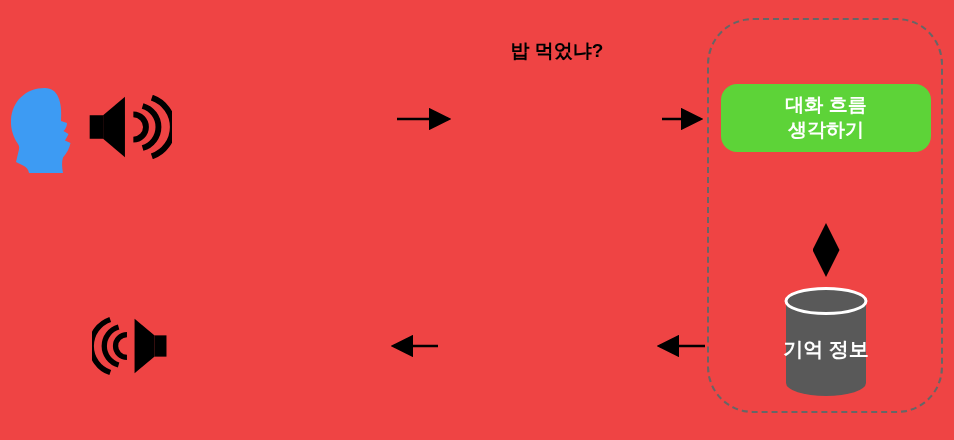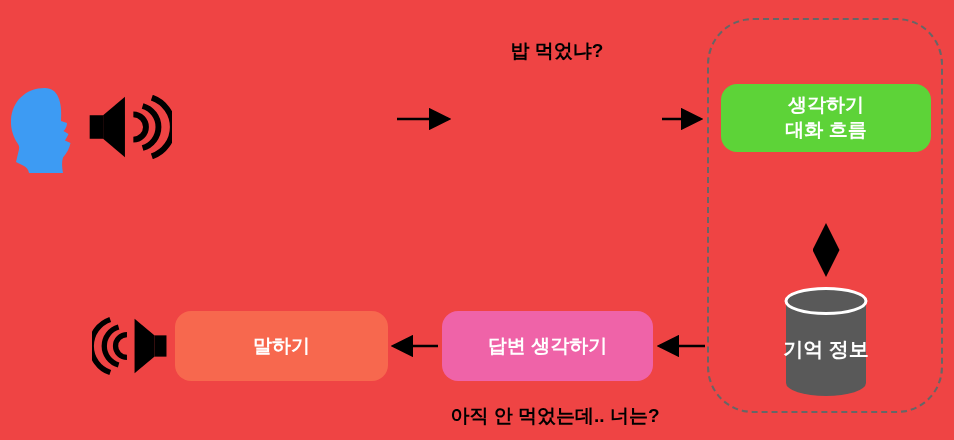--- a/index.html
+++ b/index.html
@@ -66,47 +66,40 @@
     </g>
   </svg>
 
   <div class="bubble" style="left:457px;top:38px;width:200px;">밥 먹었냐?</div>
 
 
 
   <div class="dashed-container"></div>
 
   <div class="box" style="left: 721px; top: 84px; width: 210px; height: 68px; background-color: rgb(93, 211, 56);">
+    <span>대화 흐름</span>
     <span>생각하기</span>
-    <span>대화 흐름</span>
   </div>
 
   <svg class="abs" style="left:783px;top:287px;" width="86" height="112" viewBox="0 0 86 112">
     <g fill="#595959">
       <path d="M3,14 L3,96 A40,13 0 0 0 83,96 L83,14 Z"></path>
       <ellipse cx="43" cy="14" rx="40" ry="12.5" stroke="#ffffff" stroke-width="3"></ellipse>
     </g>
   </svg>
   <div class="cyl-label">기억 정보</div>
 
-  <div class="box" style="left: 175px; top: 311px; width: 213px; height: 70px; background-color: rgb(247, 104, 78);">
-    <span>말하기</span>
-  </div>
 
-  <div class="box" style="left: 442px; top: 311px; width: 211px; height: 70px; background-color: rgb(239, 99, 168);">
-    <span>답변 생각하기</span>
-  </div>
 
   <svg class="abs" style="left:92px;top:314px;transform:scaleX(-1);" width="76" height="64" viewBox="0 0 100 76">
     <g fill="#000">
       <rect x="2" y="24" width="16" height="28"></rect>
       <polygon points="18,24 44,2 44,74 18,52"></polygon>
     </g>
     <g stroke="#000" stroke-width="7" fill="none">
       <path d="M54,23 A15,15 0 0 1 54,53"></path>
       <path d="M65,13 A26,26 0 0 1 65,63"></path>
       <path d="M76,3 A37,37 0 0 1 76,73"></path>
     </g>
   </svg>
 
-  <div class="bubble" style="left:405px;top:403px;width:300px;">아직 안 먹었는데.. 너는?</div>
 
 </div>
 
 </body></html>

